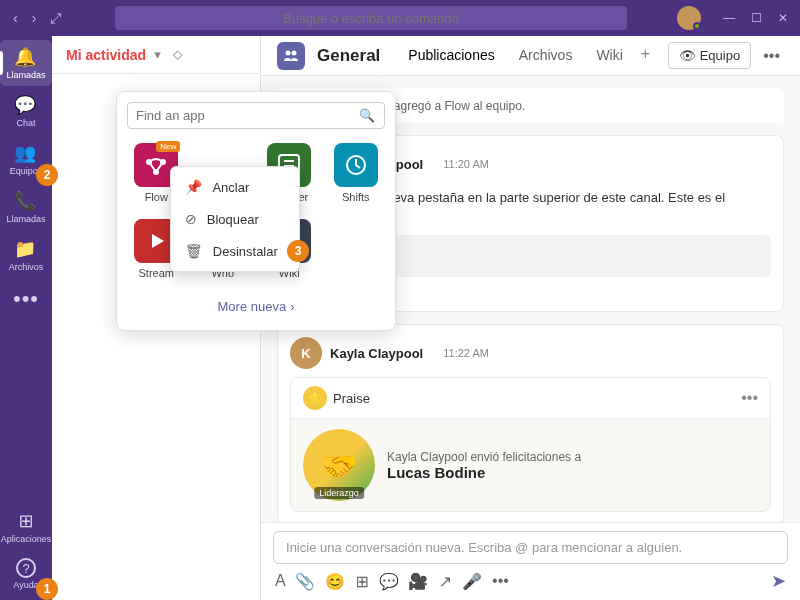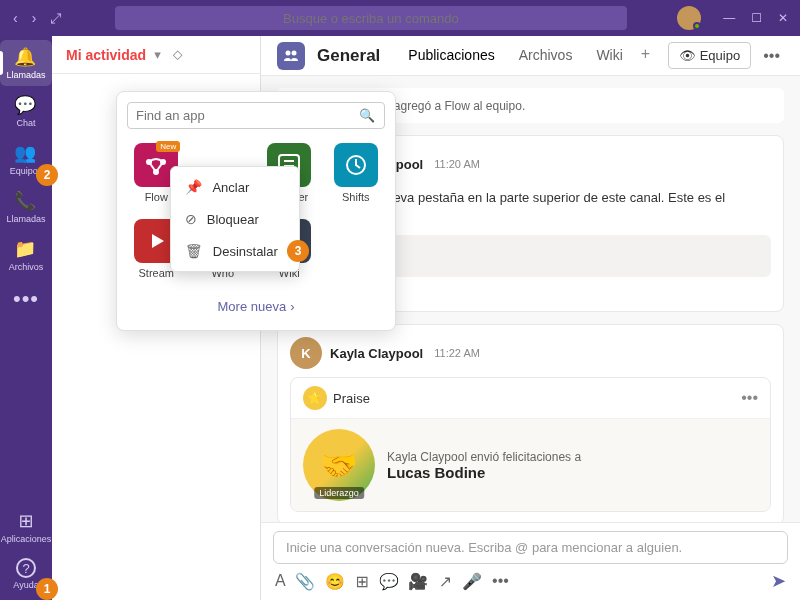--- a/index.html
+++ b/index.html
@@ -78,21 +78,21 @@
 
     
     .messages-area { flex: 1; overflow-y: auto; padding: 12px 16px; display: flex; flex-direction: column; gap: 12px; background: #f8f8f8; }
     .system-message { display: flex; align-items: center; gap: 8px; font-size: 12px; color: #666; background: #fff; border-radius: 6px; padding: 8px 12px; }
     .system-icon { font-size: 16px; color: #6264a7; }
 
     .message-card { background: #fff; border-radius: 8px; padding: 12px; border: 1px solid #e8e8e8; }
     .message-header { display: flex; align-items: center; gap: 8px; margin-bottom: 8px; }
     .message-avatar { width: 32px; height: 32px; border-radius: 50%; background: #c4965a; display: flex; align-items: center; justify-content: center; color: #fff; font-size: 13px; font-weight: 600; flex-shrink: 0; }
     .message-author { font-weight: 600; font-size: 13px; color: #242424; }
-    .message-time { font-size: 11px; color: #888; margin-left: 3px; text-align: center; }
+    .message-time { font-size: 11px; color: #888; margin-left: 12px; text-align: center; }
     .message-text { font-size: 13px; color: #333; line-height: 1.5; }
     .message-attachment { display: flex; align-items: center; gap: 10px; background: #f3f2f1; border-radius: 6px; padding: 8px 12px; margin-top: 8px; border-left: 3px solid #107c10; }
     .attachment-icon { font-size: 20px; color: #107c10; }
     .attachment-name { font-size: 13px; font-weight: 500; color: #242424; }
     .reply-btn { display: flex; align-items: center; gap: 4px; font-size: 12px; color: #666; cursor: pointer; margin-top: 8px; }
 
     
     .praise-card { border: 1px solid #e8e8e8; border-radius: 8px; overflow: hidden; margin-top: 8px; }
     .praise-header { display: flex; align-items: center; justify-content: space-between; padding: 8px 12px; border-bottom: 1px solid #f0f0f0; }
     .praise-title { font-size: 13px; font-weight: 500; color: #333; display: flex; align-items: center; gap: 6px; }

